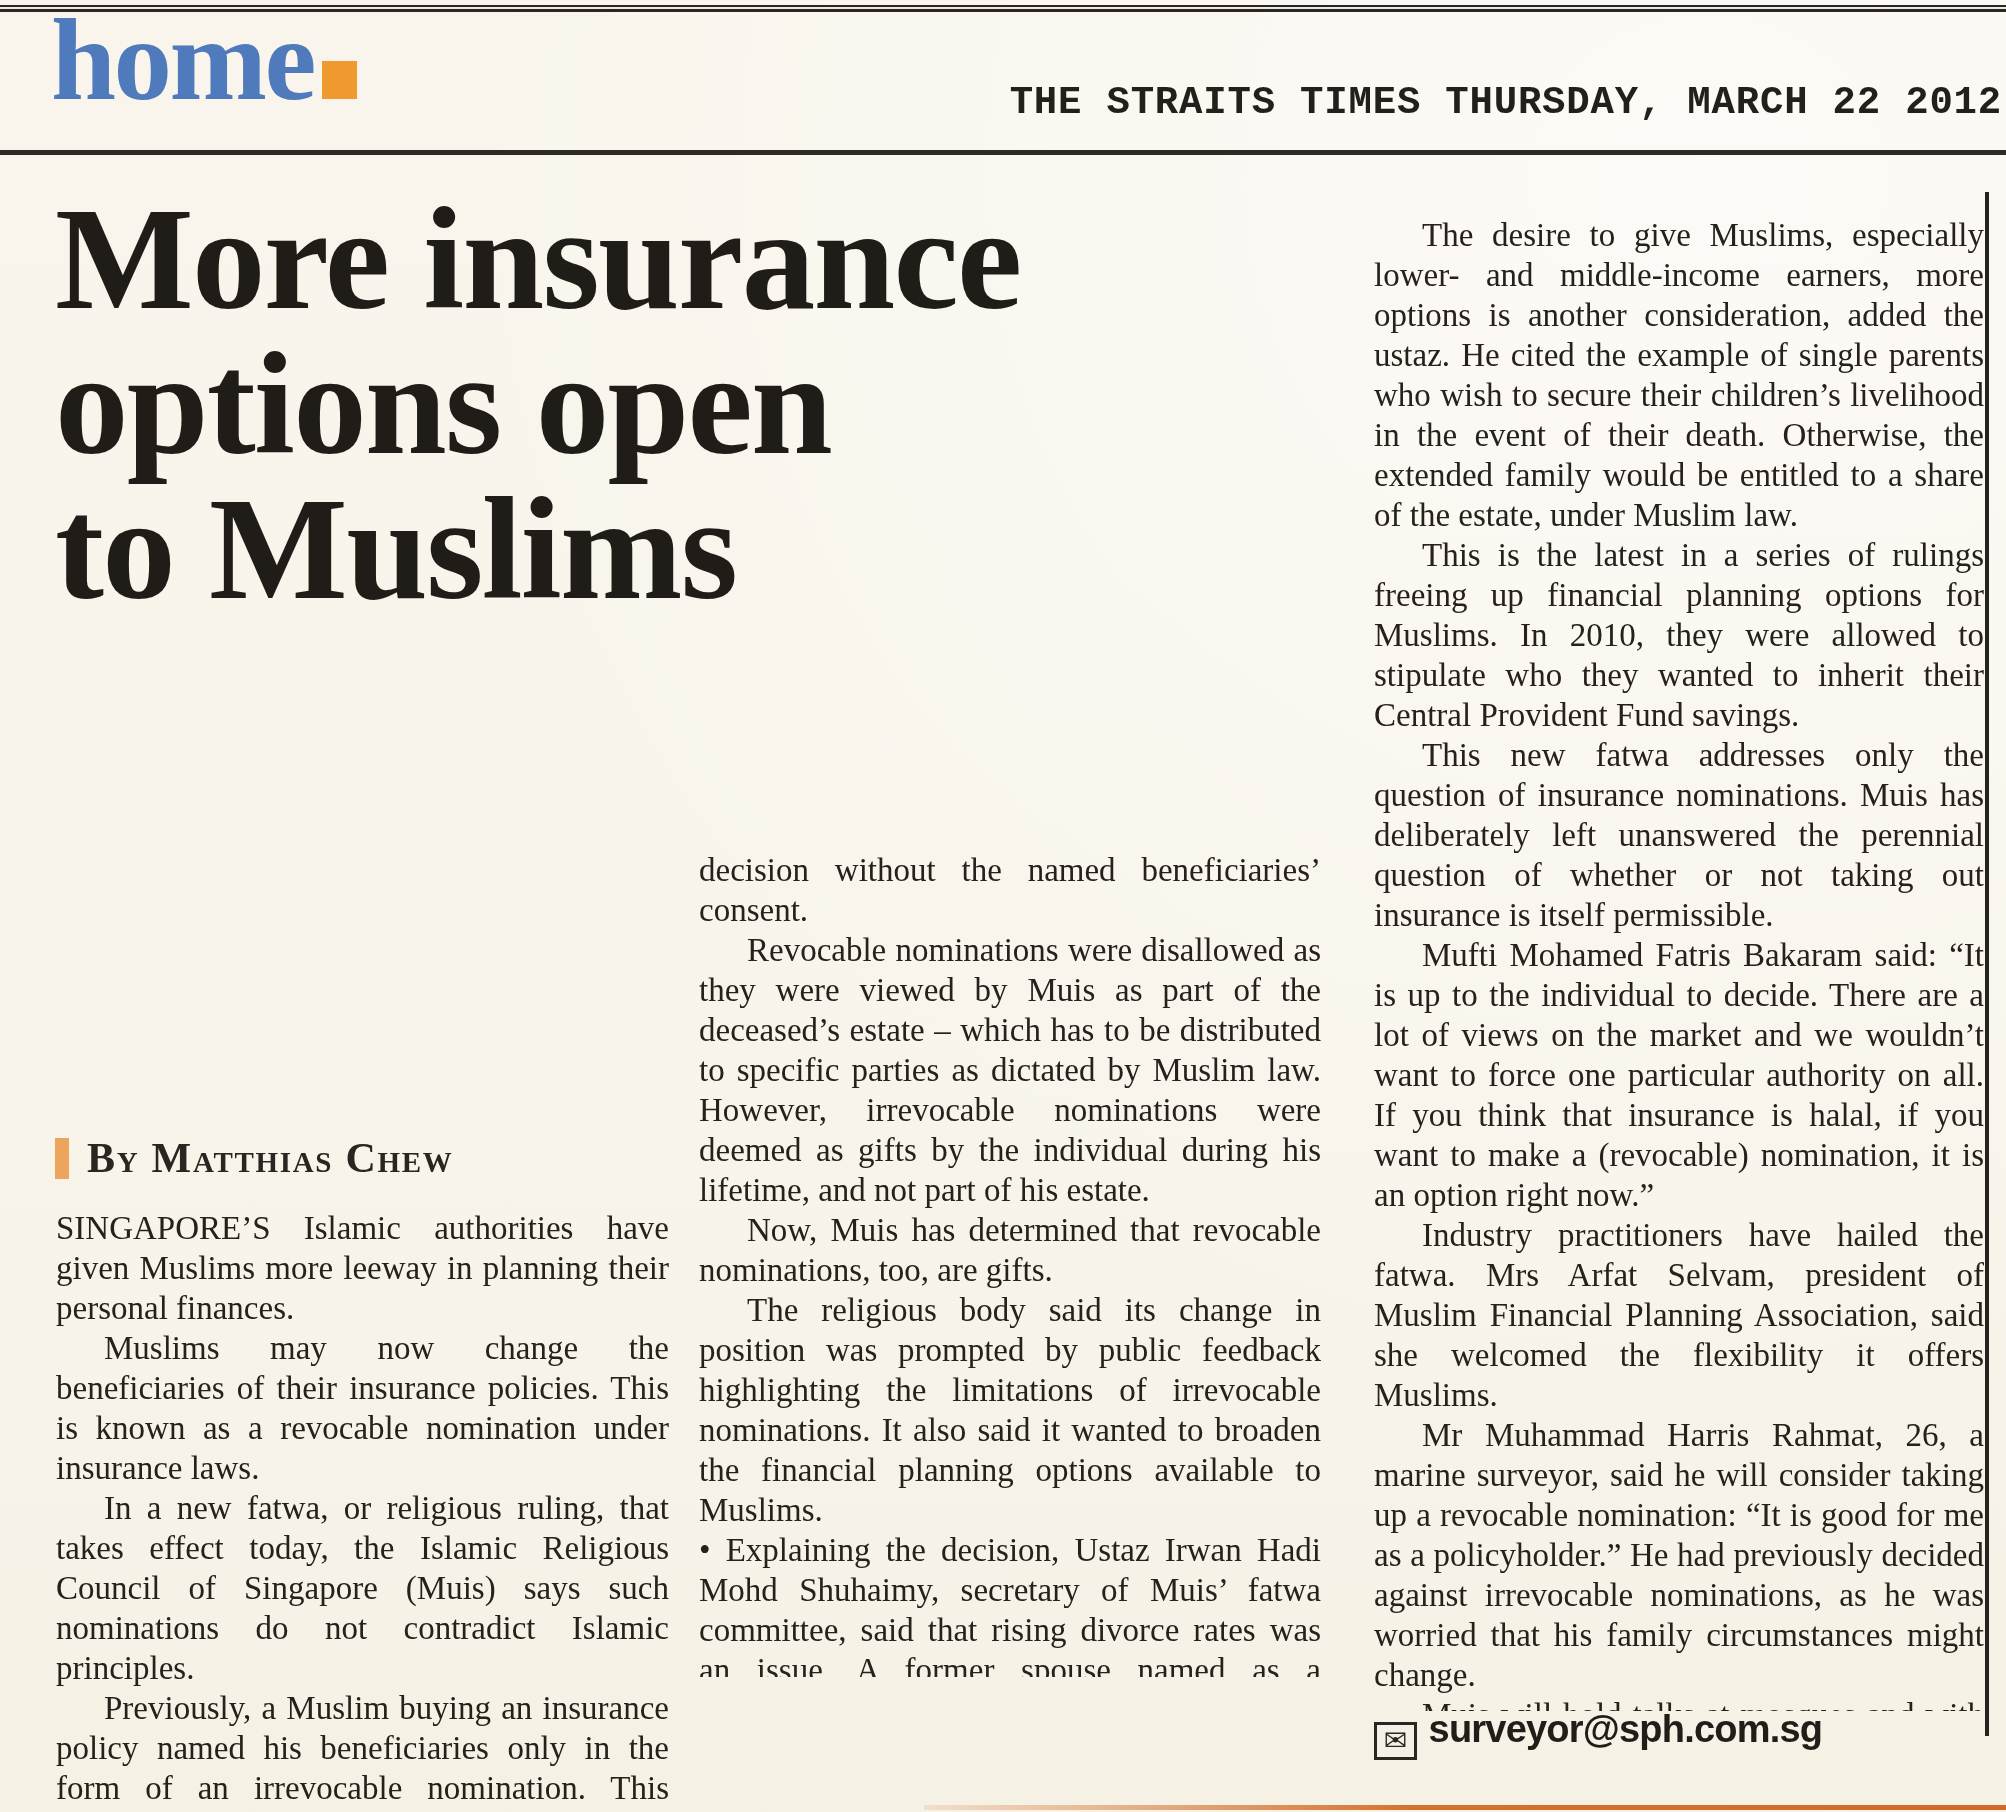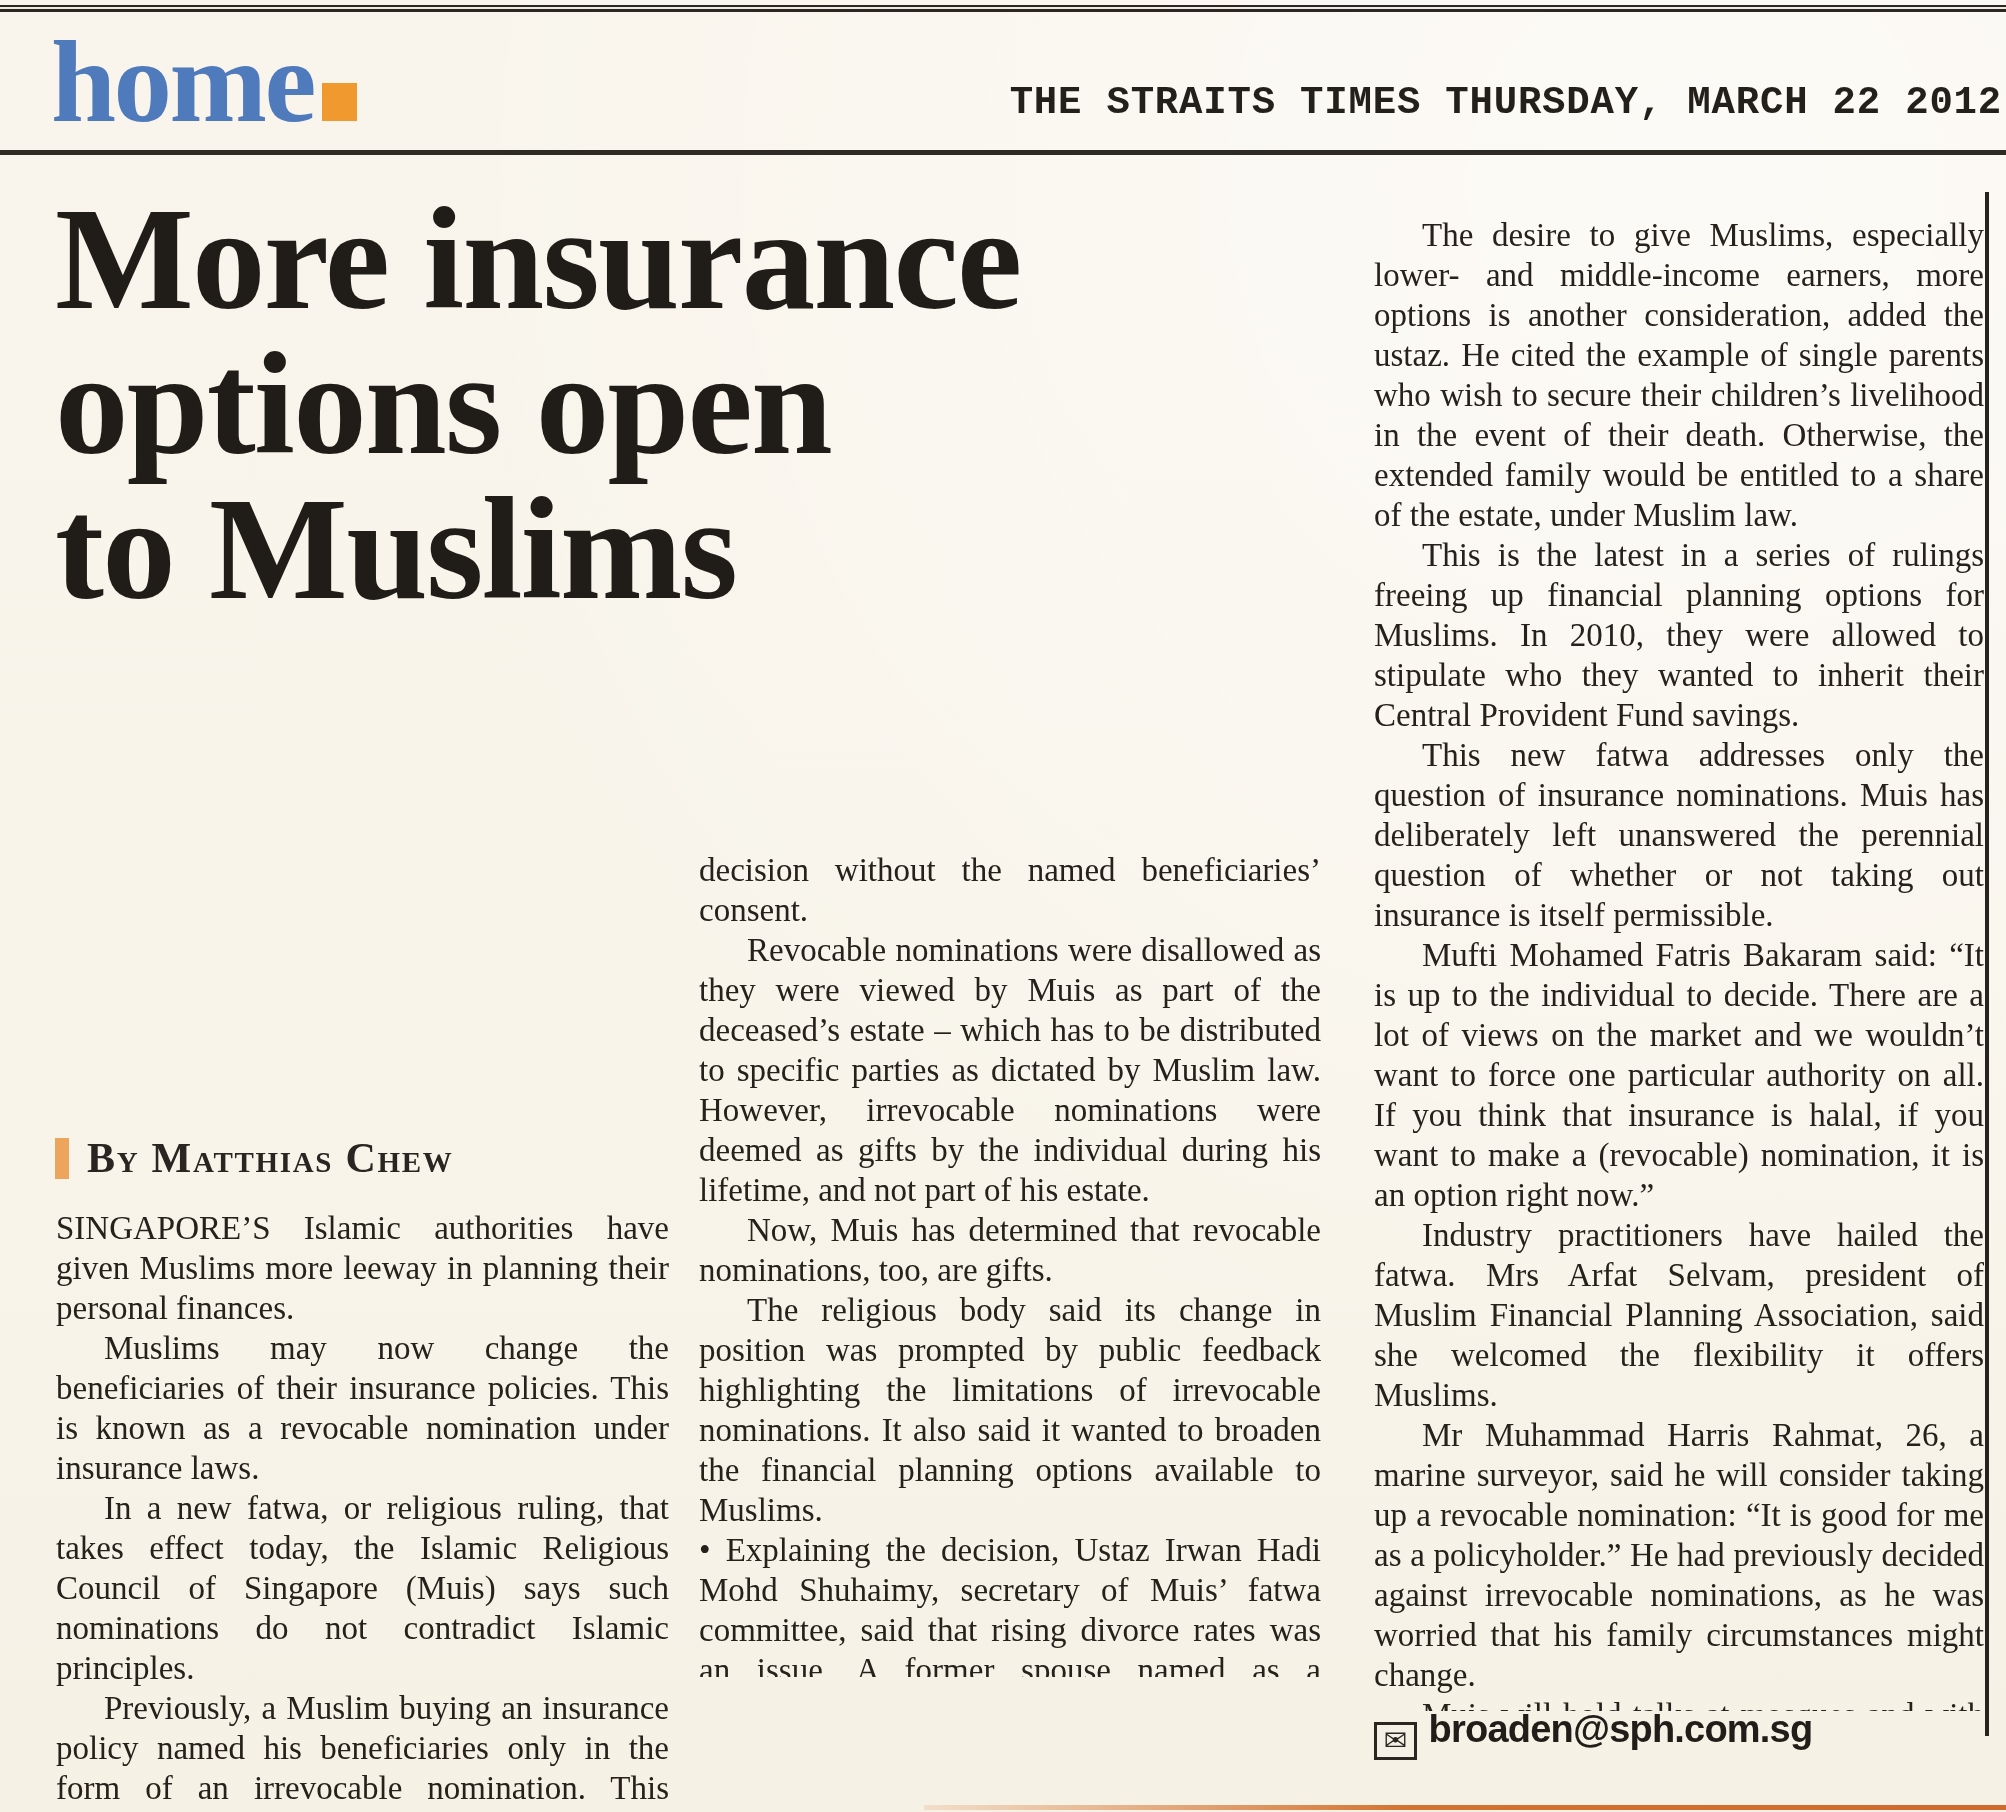--- a/index.html
+++ b/index.html
@@ -16,21 +16,21 @@
       linear-gradient(to bottom,#f9f5ec 0%,#f8f4ea 60%,#f6f1e5 100%);
   }
   
   .top-rule{position:absolute;left:0;top:5px;width:2007px;height:7.4px;
     background:linear-gradient(#2b2722 0 30%,#efebe0 30% 52%,#2b2722 52% 100%);}
   .header-rule{position:absolute;left:0;top:150px;width:2007px;height:5px;background:#2e2a24;}
   .right-rule{position:absolute;left:1985px;top:192px;width:4.1px;height:1544px;background:#26221d;}
   .bottom-orange-rule{position:absolute;left:924px;top:1805px;width:1083px;height:5px;
     background:linear-gradient(to right,rgba(216,116,47,.15),#d4722f 45%,#cf6a2c);}
   
-  .section-logo{position:absolute;left:51px;top:23px;
+  .section-logo{position:absolute;left:51px;top:1px;
     font-size:117px;font-weight:700;color:#4f7bbc;letter-spacing:-2.5px;line-height:1;}
   .logo-square{display:inline-block;width:35px;height:38px;background:#f0992f;margin-left:8.3px;}
   .dateline{position:absolute;right:5px;top:81px;
     font-family:"Liberation Mono","DejaVu Sans Mono",monospace;
     font-weight:700;font-size:39px;color:#231f1a;letter-spacing:0.8px;white-space:nowrap;}
   
   .headline{position:absolute;left:55px;top:186px;width:1256px;
     font-size:147px;font-weight:700;color:#201d19;letter-spacing:-1.7px;}
   .headline-line{display:block;line-height:145px;}
   
@@ -98,19 +98,19 @@
   <div class="col col-3">
       <p>The desire to give Muslims, especially lower- and middle-income earners, more options is another consideration, added the ustaz. He cited the example of single parents who wish to secure their children’s livelihood in the event of their death. Otherwise, the extended family would be entitled to a share of the estate, under Muslim law.</p>
       <p>This is the latest in a series of rulings freeing up financial planning options for Muslims. In 2010, they were allowed to stipulate who they wanted to inherit their Central Provident Fund savings.</p>
       <p>This new fatwa addresses only the question of insurance nominations. Muis has deliberately left unanswered the perennial question of whether or not taking out insurance is itself permissible.</p>
       <p>Mufti Mohamed Fatris Bakaram said: “It is up to the individual to decide. There are a lot of views on the market and we wouldn’t want to force one particular authority on all. If you think that insurance is halal, if you want to make a (revocable) nomination, it is an option right now.”</p>
       <p>Industry practitioners have hailed the fatwa. Mrs Arfat Selvam, president of Muslim Financial Planning Association, said she welcomed the flexibility it offers Muslims.</p>
       <p>Mr Muhammad Harris Rahmat, 26, a marine surveyor, said he will consider taking up a revocable nomination: “It is good for me as a policyholder.” He had previously decided against irrevocable nominations, as he was worried that his family circumstances might change.</p>
       <p>Muis will hold talks at mosques and with Muslim organisations over the coming months to help Muslims better understand the implications of the new fatwa.</p>
     </div>
 
-  <div class="email-signature"><span class="envelope-icon">✉</span><span class="email-address">broaden@sph.com.sg</span></div>
+  <div class="email-signature"><span class="envelope-icon">✉</span><span class="email-address">surveyor@sph.com.sg</span></div>
 
   <div class="right-rule"></div>
   <div class="bottom-orange-rule"></div>
 
 </div>
 
 
 </body></html>

